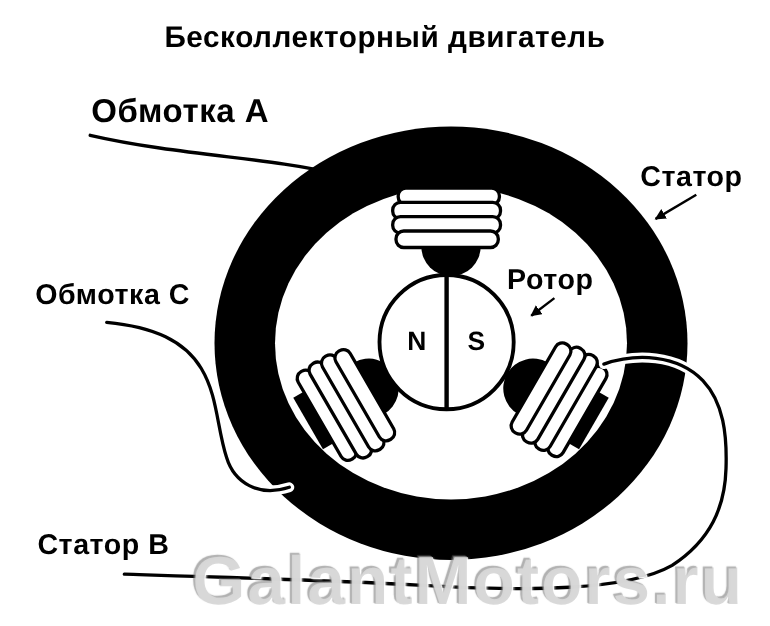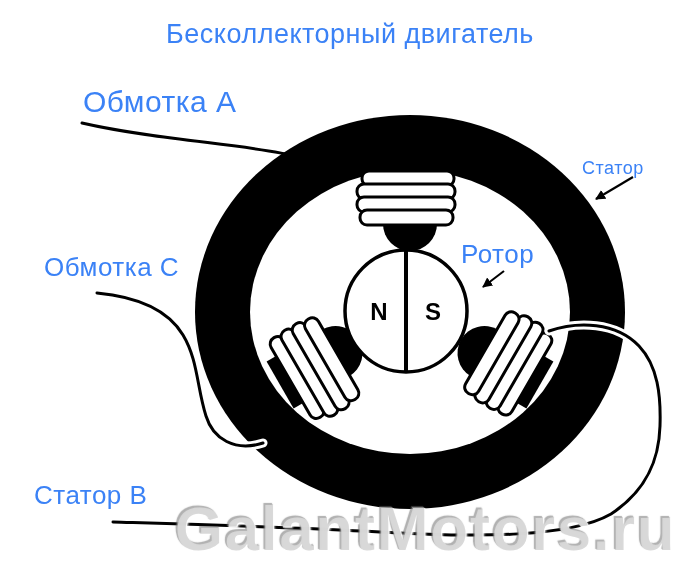--- a/index.html
+++ b/index.html
@@ -2,29 +2,29 @@
 <html><head>
 <meta charset="utf-8">
 <style>
   html,body{margin:0;padding:0;background:#fff;}
   .stage{
     position:relative;width:700px;height:569px;overflow:hidden;background:#fff;
     font-family:"Liberation Sans", sans-serif;
   }
   .stage svg{position:absolute;left:0;top:0;}
   .lbl{
-    position:absolute;color:#3b82f6;white-space:nowrap;
+    position:absolute;color:#000000;white-space:nowrap;
     font-family:"Liberation Sans", sans-serif;
-    font-weight:400;letter-spacing:0.5px;
+    font-weight:700;letter-spacing:0.5px;
   }
   .title{left:0;top:19px;width:700px;text-align:center;font-size:27px;}
   .winding-a{left:83px;top:85px;font-size:30px;}
-  .winding-c{left:44px;top:252px;font-size:26px;}
+  .winding-c{left:32px;top:252px;font-size:26px;}
   .winding-b{left:34px;top:480px;font-size:26px;}
-  .stator{left:582px;top:158px;font-size:18px;}
+  .stator{left:582px;top:145px;font-size:26px;}
   .rotor{left:461px;top:239px;font-size:26px;}
   .watermark{
     position:absolute;left:174px;top:492px;
     font-size:63px;font-weight:700;letter-spacing:1px;white-space:nowrap;
     color:rgba(185,185,185,0.55);
     text-shadow:1px 1px 0 rgba(255,255,255,0.9),
                 2px 2px 2px rgba(255,255,255,0.65),
                -1px -1px 1px rgba(105,105,105,0.55);
     font-family:"Liberation Sans", sans-serif;
   }

